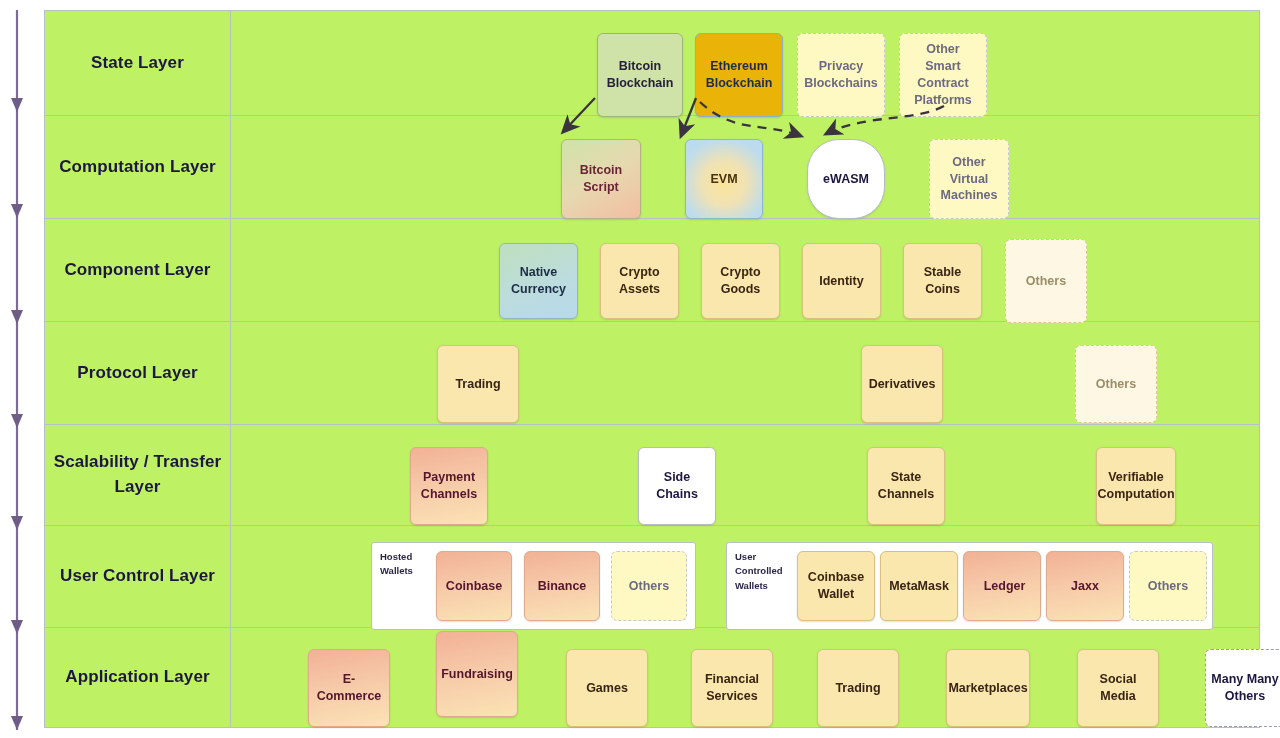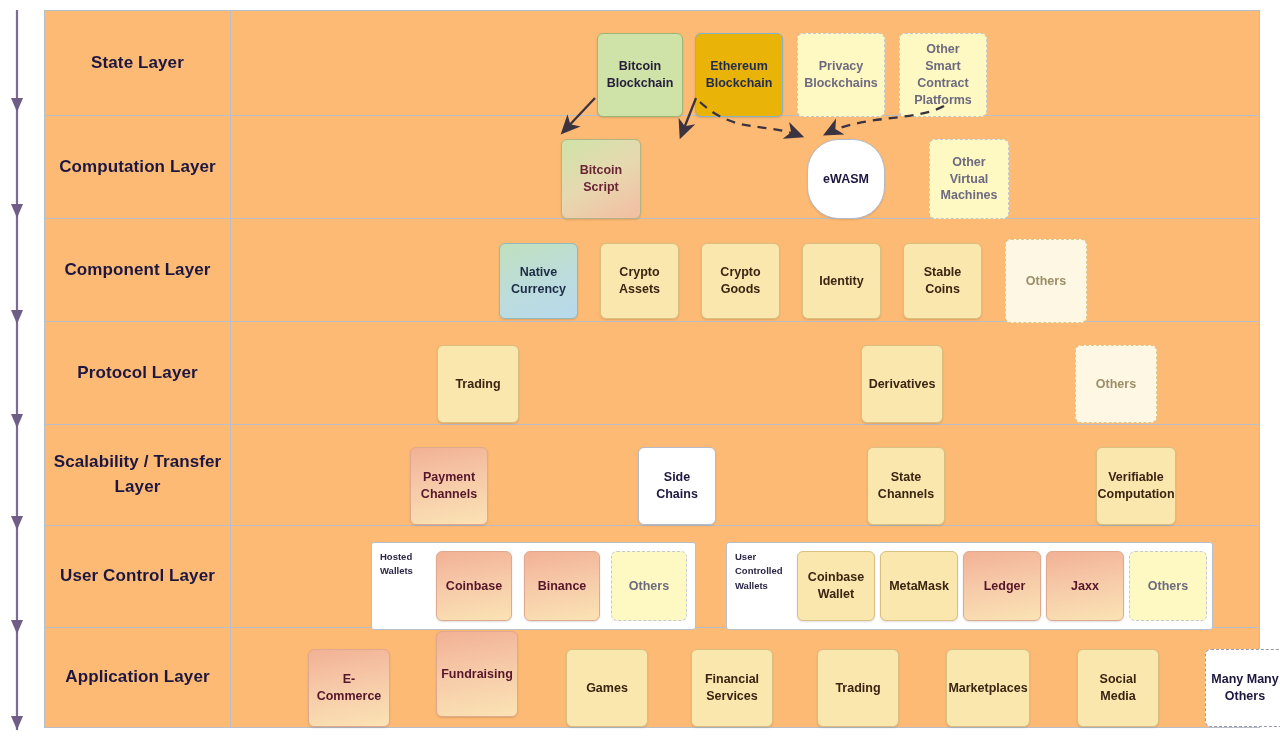--- a/index.html
+++ b/index.html
@@ -17,21 +17,21 @@
     border:1px solid #b9bfc9;
     box-sizing:border-box;
     background:#fdfdfe;
   }
   .row{
     position:relative;
     display:flex;
     align-items:stretch;
     border-bottom:1px solid #b9bfc9;
     box-sizing:border-box;
-    background:#fdba74;
+    background:#bef264;
     justify-content:space-between;
   }
   .row:last-child{border-bottom:none;}
   .label-cell{
     width:186px;
     flex:0 0 186px;
     border-right:1px solid #b9bfc9;
     box-sizing:border-box;
     display:flex;
     align-items:center;
@@ -183,20 +183,21 @@
     <div class="box b-blue" style="left: 650px; top: 22px; width: 88px; height: 84px;">Ethereum
 Blockchain</div>
     <div class="box b-dash-plain" style="left: 752px; top: 22px; width: 88px; height: 84px;">Privacy
 Blockchains</div>
     <div class="box b-dash-plain" style="left: 854px; top: 22px; width: 88px; height: 84px;">Other
 Smart
 Contract
 Platforms</div>
     <div class="box b-gb" style="left: 516px; top: 128px; width: 80px; height: 80px;">Bitcoin
 Script</div>
+    <div class="box b-bly" style="left: 640px; top: 128px; width: 78px; height: 80px;">EVM</div>
     <div class="box b-white" style="left: 762px; top: 128px; width: 78px; height: 80px; border-radius: 32px;">eWASM</div>
     <div class="box b-dash-plain" style="left: 884px; top: 128px; width: 80px; height: 80px;">Other
 Virtual
 Machines</div>
     <div class="box b-gcy" style="left: 454px; top: 232px; width: 79px; height: 76px;">Native
 Currency</div>
     <div class="box b-yellow" style="left: 555px; top: 232px; width: 79px; height: 76px;">Crypto
 Assets</div>
     <div class="box b-yellow" style="left: 656px; top: 232px; width: 79px; height: 76px;">Crypto
 Goods</div>

